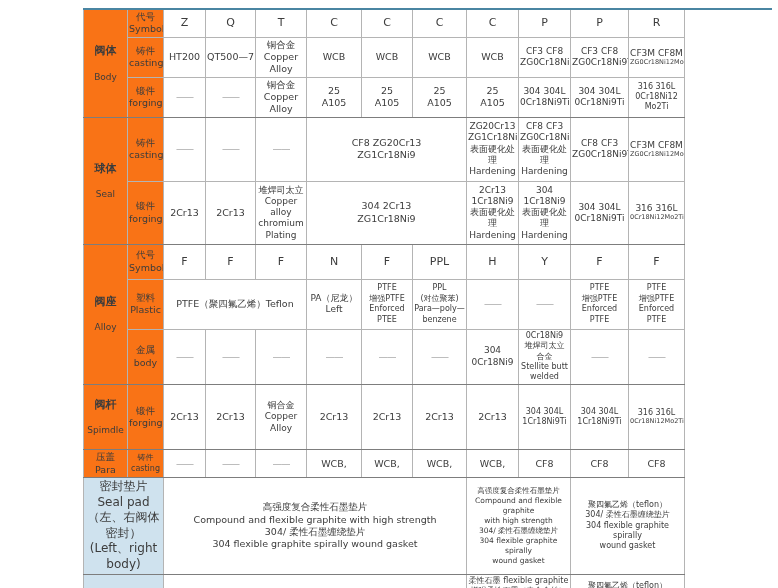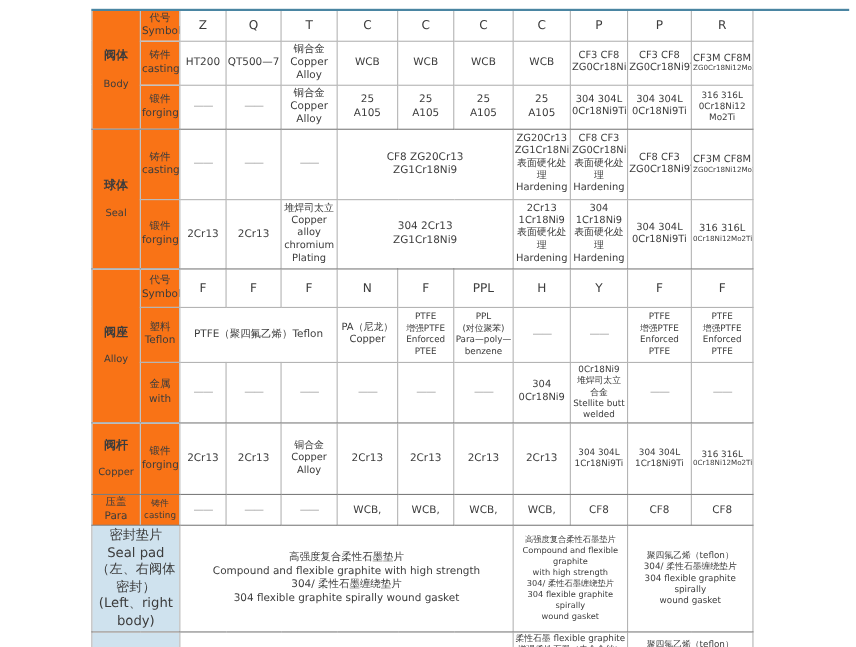--- a/index.html
+++ b/index.html
@@ -172,24 +172,24 @@
       <td class="sym">F</td>
       <td class="sym">PPL</td>
       <td class="sym">H</td>
       <td class="sym">Y</td>
       <td class="sym">F</td>
       <td class="sym">F</td>
     </tr>
 
     <tr style="height:50px">
       <td class="l2">塑料
-Teflon</td>
+Plastic</td>
       <td colspan="3">PTFE（聚四氟乙烯）Teflon</td>
       <td class="a9">PA（尼龙）
-Copper</td>
+Left</td>
       <td class="sm">PTFE
 增强PTFE
 Enforced
 PTEE</td>
       <td class="sm">PPL
 (对位聚苯)
 Para—poly—
 benzene</td>
       <td class="dash">——</td>
       <td class="dash">——</td>
@@ -197,42 +197,42 @@
 增强PTFE
 Enforced PTFE</td>
       <td class="sm">PTFE
 增强PTFE
 Enforced
 PTFE</td>
     </tr>
 
     <tr style="height:48px" class="sec">
       <td class="l2">金属
-with</td>
+body</td>
       <td class="dash">——</td>
       <td class="dash">——</td>
       <td class="dash">——</td>
       <td class="dash">——</td>
       <td class="dash">——</td>
       <td class="dash">——</td>
       <td class="a9">304
 0Cr18Ni9</td>
       <td class="sm">0Cr18Ni9
 堆焊司太立
 合金
 Stellite butt
 welded</td>
       <td class="dash">——</td>
       <td class="dash">——</td>
     </tr>
 
     <tr style="height:30px" class="sec">
       <td class="l1 secb">
         <div class="zh">阀杆</div>
-        <div class="en">Copper</div>
+        <div class="en">Spimdle</div>
       </td>
       <td class="l2">锻件
 forging</td>
       <td>2Cr13</td>
       <td>2Cr13</td>
       <td class="a9">铜合金
 Copper Alloy</td>
       <td>2Cr13</td>
       <td>2Cr13</td>
       <td>2Cr13</td>

